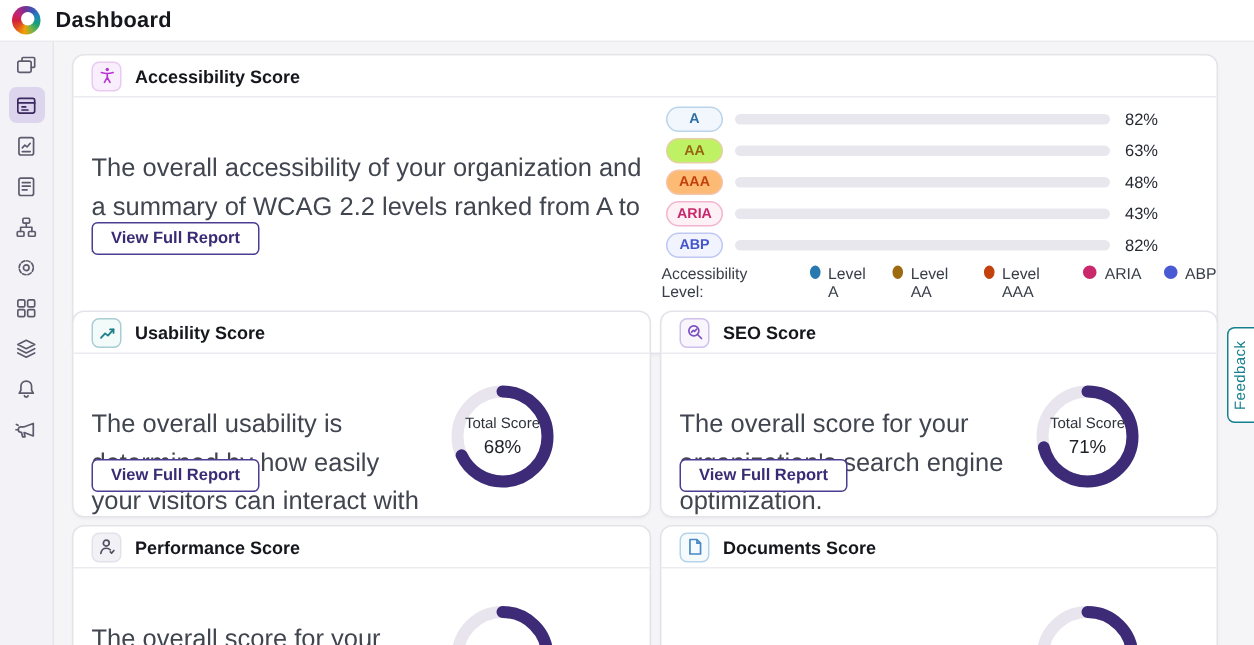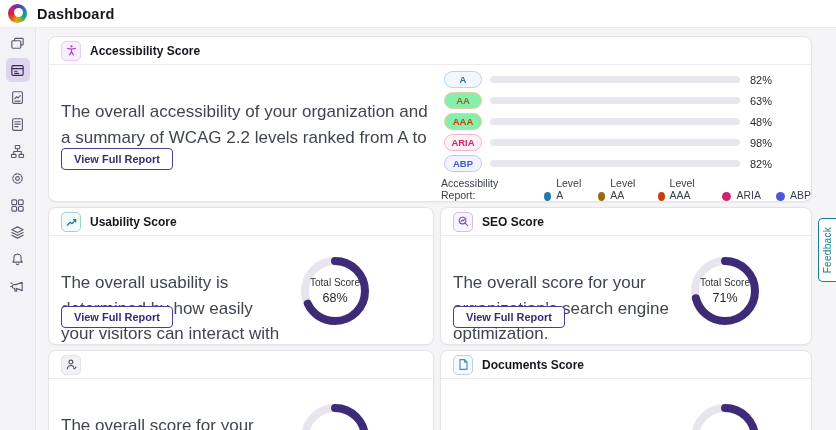--- a/index.html
+++ b/index.html
@@ -49,21 +49,21 @@
   
   .bars { position:absolute; left:395px; top:34px; display:flex; flex-direction:column; gap:4px; }
   .bar-row { display:flex; align-items:center; height:17px; }
   .pill { width:38px; height:17px; border-radius:9px; border:1px solid; font-size:9.5px; font-weight:700;
     display:flex; align-items:center; justify-content:center; margin-right:8px; }
   .track { width:250px; height:7px; border-radius:4px; background:#e9e7ee; margin-right:10px; overflow:hidden; }
   .fill { height:7px; border-radius:4px; }
   .bar-val { font-size:11px; color:#262a33;text-align:right; }
   .legend { position:absolute; left:392px; top:140px; display:flex; align-items:center; gap:15px; }
   .legend-title { font-size:10.5px; color:#383d49; margin-right:4px; }
-  .legend-item { display:flex; align-items:flex-end; gap:5px; font-size:10.5px; color:#383d49; }
+  .legend-item { display:flex; align-items:flex-start; gap:5px; font-size:10.5px; color:#383d49; }
   .dot { width:9px; height:9px; border-radius:50%; }
 
   
   .donut { position:absolute; width:76px; height:76px; }
   .donut-text { position:absolute; inset:0; display:flex; flex-direction:column; align-items:center;
     justify-content:center; gap:3px; }
   .donut-label { font-size:10px; color:#2e323c; }
   .donut-value { font-size:12.5px; font-weight:400; color:#1e2128; }
 
   
@@ -142,61 +142,61 @@
       </svg>
     </div>
     <div class="side-item">
       <svg viewBox="0 0 16 16" fill="none" stroke="currentColor" stroke-width="1.2" stroke-linecap="round" stroke-linejoin="round">
         <path d="M13 3.5L6.2 6H4.2a1.9 1.9 0 000 3.8h.4l.8 3.2h1.7L6.5 10l6.5 2.4z"></path>
         <path d="M2.2 4.8l-1.2-.6M2 8H.7"></path>
       </svg>
     </div>
   </div>
 
-<div class="card" style="left:48px; top:36px; width:764px; height:166px;">
+<div class="card" style="left:48px; top:36px; width:764px; height:200px;">
   <div class="card-head">
     <div class="badge b-acc">
       <svg viewBox="0 0 14 14">
           <circle cx="7" cy="2.5" r="1.2" fill="currentColor"></circle>
           <path d="M2.8 4.7c2.8.9 5.6.9 8.4 0M7 5.5v2.7M7 8.2l-2 3.5M7 8.2l2 3.5" stroke="currentColor" stroke-width="1.2" fill="none" stroke-linecap="round"></path>
         </svg>
     </div>
     <div class="card-title">Accessibility Score</div>
   </div>
   <div class="desc" style="top:38px; width:380px;">The overall accessibility of your organization and a summary of WCAG 2.2 levels ranked from A to AAA.</div>
   <button class="btn" style="top:111px;">View Full Report</button>
   <div class="bars" id="acc-bars">
       <div class="bar-row">
         <span class="pill" style="color:#2d6ea6;border-color:#bad4ea;background:#f1f7fc">A</span>
         <span class="track"><span class="fill" style="width:82%;background:#2779b0"></span></span>
         <span class="bar-val">82%</span>
       </div>
       <div class="bar-row">
-        <span class="pill" style="color:#96660f;border-color:#e6cfa4;background:#86efac">AA</span>
+        <span class="pill" style="color:#96660f;border-color:#e6cfa4;background:#bef264">AA</span>
         <span class="track"><span class="fill" style="width:63%;background:#9e6a10"></span></span>
         <span class="bar-val">63%</span>
       </div>
       <div class="bar-row">
-        <span class="pill" style="color:#c2410c;border-color:#f2c4a9;background:#86efac">AAA</span>
+        <span class="pill" style="color:#c2410c;border-color:#f2c4a9;background:#fdba74">AAA</span>
         <span class="track"><span class="fill" style="width:48%;background:#c2410c"></span></span>
         <span class="bar-val">48%</span>
       </div>
       <div class="bar-row">
         <span class="pill" style="color:#c9276b;border-color:#f3b5ce;background:#fdf1f6">ARIA</span>
         <span class="track"><span class="fill" style="width:98%;background:#ca286c"></span></span>
-        <span class="bar-val">98%</span>
+        <span class="bar-val">43%</span>
       </div>
       <div class="bar-row">
         <span class="pill" style="color:#4356cc;border-color:#c0c8f2;background:#f1f4fe">ABP</span>
         <span class="track"><span class="fill" style="width:88%;background:#4a5ad2"></span></span>
         <span class="bar-val">82%</span>
       </div>
     </div>
   <div class="legend">
-    <span class="legend-title">Accessibility Report:</span>
+    <span class="legend-title">Accessibility Level:</span>
     <span id="acc-legend" style="display:flex; gap:15px;">
         <span class="legend-item">
           <span class="dot" style="background:#2779b0"></span>
           <span>Level A</span>
         </span>
         <span class="legend-item">
           <span class="dot" style="background:#9e6a10"></span>
           <span>Level AA</span>
         </span>
         <span class="legend-item">
@@ -264,20 +264,21 @@
 
 <div class="card" style="left:48px; top:350px; width:386px; height:150px;">
   <div class="card-head">
     <div class="badge b-perf">
       <svg viewBox="0 0 14 14" fill="none" stroke="currentColor" stroke-width="1.2" stroke-linecap="round" stroke-linejoin="round">
           <circle cx="6.3" cy="4.4" r="2.1"></circle>
           <path d="M2.4 11.8c.4-2.4 1.9-3.7 3.9-3.7 1.1 0 2.1.4 2.9 1.1"></path>
           <path d="M9.2 10.7l.9.9 1.7-1.9"></path>
         </svg>
     </div>
+    <div class="card-title">Performance Score</div>
   </div>
   <div class="desc" style="top:38px; width:230px;">The overall score for your organization's performance.</div>
   <div class="donut" style="left:248px; top:49px;"><svg width="76" height="76" viewBox="0 0 76 76">
         <circle cx="38" cy="38" r="30" fill="none" stroke="#e8e5ee" stroke-width="8"></circle>
         <circle cx="38" cy="38" r="30" fill="none" stroke="#3d2b78" stroke-width="8" stroke-linecap="round" stroke-dasharray="133.83184704292518 188.49555921538757" transform="rotate(-90 38 38)"></circle>
       </svg>
     <div class="donut-text">
       
     </div>
   </div>

